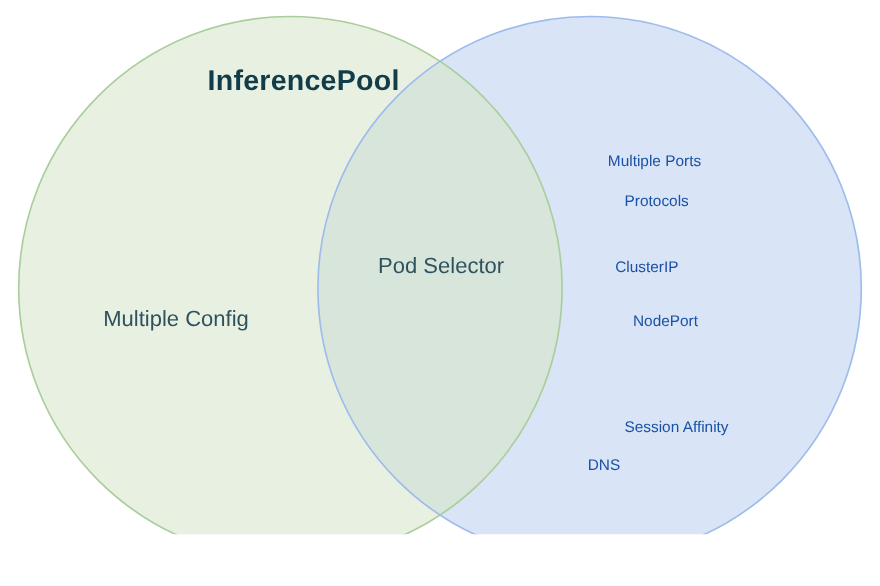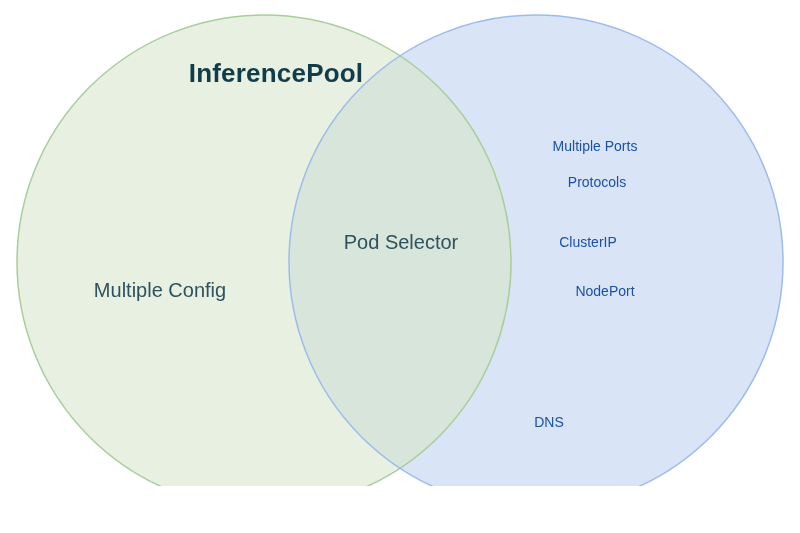--- a/index.html
+++ b/index.html
@@ -71,16 +71,17 @@
 
   <div class="label right-item" style="left:595px; top:146px">Multiple Ports</div>
 
   <div class="label right-item" style="left:597px; top:182px">Protocols</div>
 
   <div class="label right-item" style="left:588px; top:242px">ClusterIP</div>
 
   <div class="label right-item" style="left:605px; top:291px">NodePort</div>
 
 
+  <div class="label right-item" style="left:615px; top:388px">Session Affinity</div>
 
   <div class="label right-item" style="left:549px; top:422px">DNS</div>
 
 </div>
 
 </body></html>

